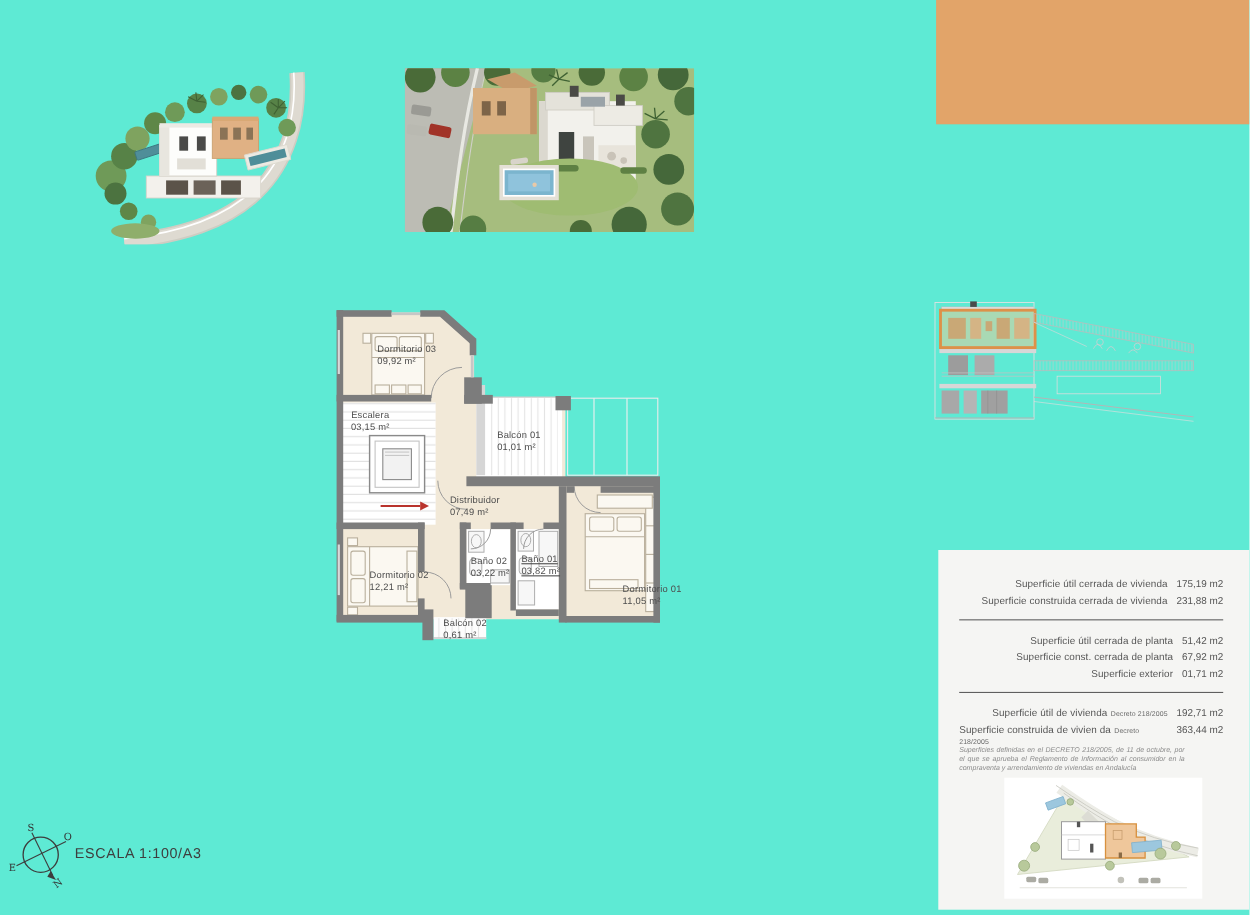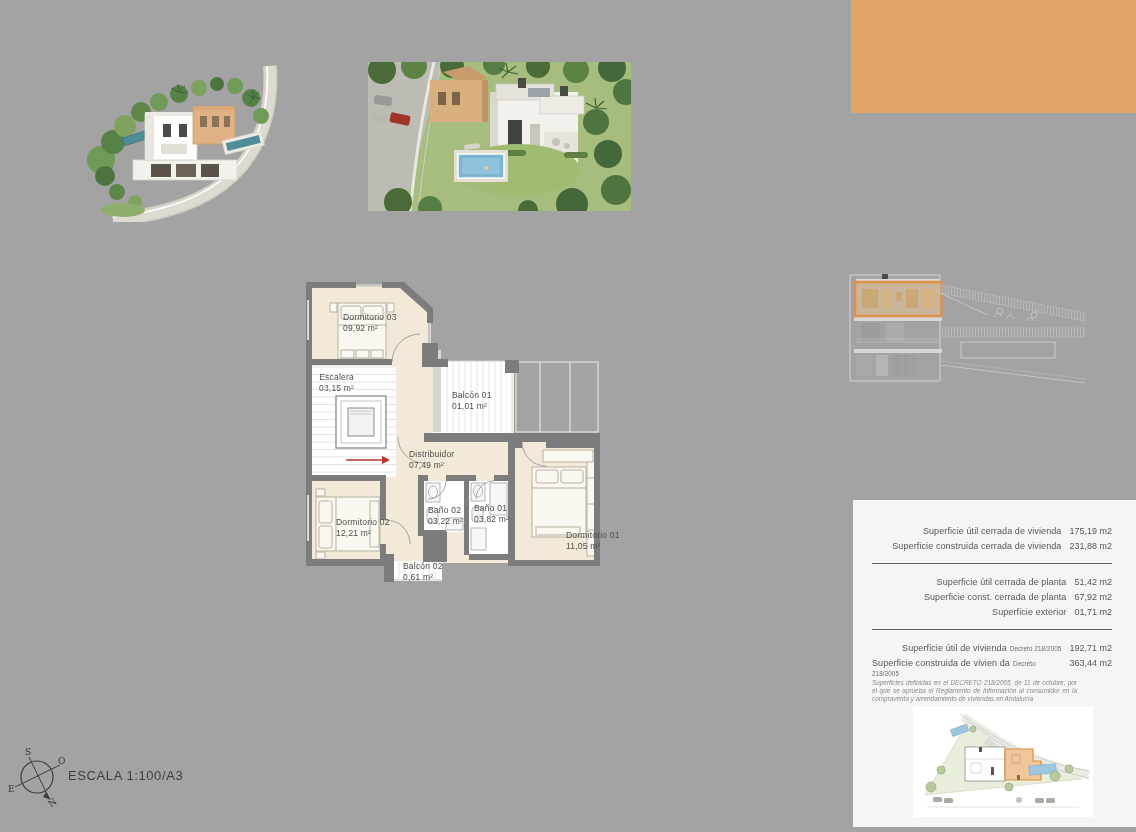--- a/index.html
+++ b/index.html
@@ -1,16 +1,16 @@
 <!DOCTYPE html>
 <html><head>
 <meta charset="utf-8">
 <style>
   html,body{margin:0;padding:0;background:#fff;}
-  #canvas{position:relative;width:1136px;height:832px;background:#a3a3a3;overflow:hidden;
+  #canvas{position:relative;width:1136px;height:832px;background:#5eead4;overflow:hidden;
           font-family:"Liberation Sans",sans-serif;color:#4e4e4e;}
   .abs{position:absolute;}
 
   
   #accent-block{left:851px;top:0;width:285px;height:113px;background:#E2A469;}
 
   
   .room-label{position:absolute;font-size:8.5px;line-height:11px;color:#4d4d4d;letter-spacing:.2px;white-space:nowrap;}
 
   
@@ -312,21 +312,21 @@
         <div>01,01 m²</div>
       </div>
     <div class="room-label" style="left:109px;top:179px;">
       <div>Distribuidor</div>
         <div>07,49 m²</div>
       </div>
     <div class="room-label" style="left:128px;top:235px;">
       <div>Baño 02</div>
         <div>03,22 m²</div>
       </div>
-    <div class="room-label" style="left:174px;top:233px;">
+    <div class="room-label" style="left:174px;top:233px;text-decoration:underline;">
       <div>Baño 01</div>
         <div>03,82 m²</div>
       </div>
     <div class="room-label" style="left:36px;top:247px;">
       <div>Dormitorio 02</div>
         <div>12,21 m²</div>
       </div>
     <div class="room-label" style="left:222px;top:260px;margin-left:44px;">
       <div>Dormitorio 01</div>
         <div>11,05 m²</div>

